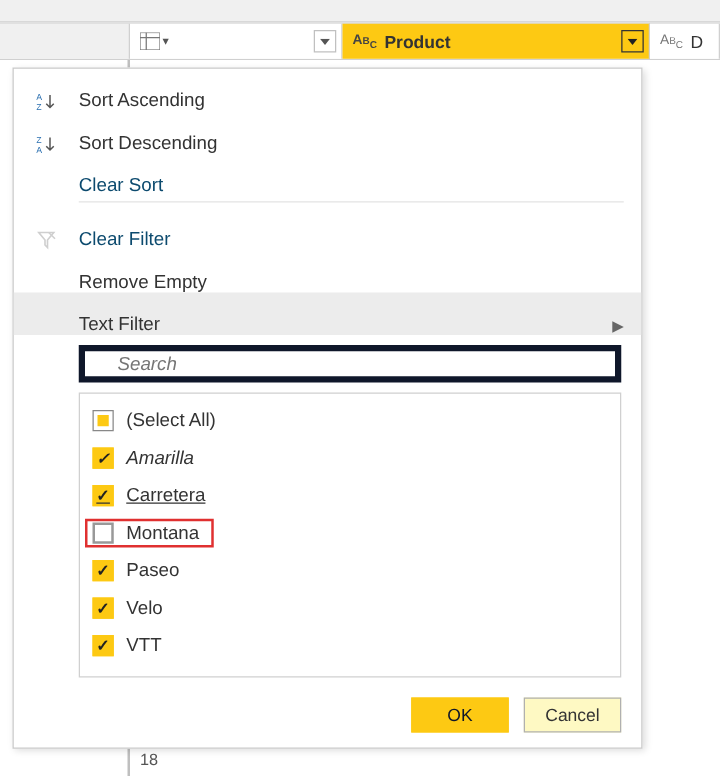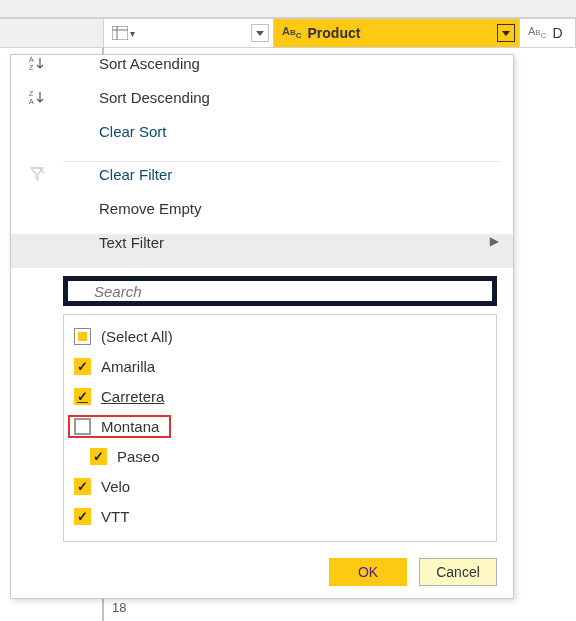--- a/index.html
+++ b/index.html
@@ -53,26 +53,25 @@
   .menu {
     position:absolute;
     left:10px; top:54px;
     width:504px;
     background:#fff;
     border:1px solid #c9c9c9;
     box-shadow:2px 2px 6px rgba(0,0,0,0.15);
     padding-bottom:12px;
   }
   .m-item {
-    display:flex; align-items:flex-start;
+    display:flex; align-items:flex-end;
     height:34px;
     padding-left:14px;
     font-size:15px;
     color:#333;
-    gap:36px;
   }
   .m-item.disabled { color:#0c4a6e; }
   .m-item .mi-icon { width:24px; display:flex; align-items:center; justify-content:center; margin-right:14px; color:#555; }
   .m-item.disabled .mi-icon { color:#cfcfcf; }
   .m-spacer { width:24px; margin-right:14px; }
   .m-sep { height:1px; background:#e3e3e3; margin:4px 14px 4px 52px; }
   .m-item.hover { background:#ececec; }
   .m-item .arrow { margin-left:auto; margin-right:14px; color:#666; font-size:12px; }
   .search {
     margin:8px 16px 8px 52px;
@@ -118,21 +117,21 @@
     margin:16px 16px 0 0;
   }
   .btn {
     width:78px; height:28px;
     border:1px solid #b0b0b0;
     background:#fef9c3;
     font-size:14px;
     display:flex; align-items:center; justify-content:center;
     cursor:pointer;
   }
-  .btn.primary { background:#fdc913; border-color:#fdc913; color:#4c1d95; }
+  .btn.primary { background:#fdc913; border-color:#fdc913; color:#0f172a; }
   svg { display:block; }
   .row18 {
     position:absolute; left:104px; bottom:0; height:28px;
     display:flex; align-items:center; font-size:13px; color:#555;
   }
 </style>
 </head>
 <body>
 
 <div class="hdr-strip"></div>
@@ -226,39 +225,39 @@
   </div>
 
   <div class="list" id="filter-list">
       <div class="li">
         <span style="display: flex; align-items: center;">
           <span class="chk square"></span>
           <span>(Select All)</span>
         </span>
       </div>
       <div class="li">
-        <span style="display: flex; align-items: flex-end;">
+        <span style="display: flex; align-items: flex-end; font-style: italic;">
           <span class="chk checked"></span>
           <span>Amarilla</span>
         </span>
       </div>
       <div class="li">
         <span style="display: flex; align-items: center; text-decoration: underline;">
           <span class="chk checked"></span>
           <span>Carretera</span>
         </span>
       </div>
       <div class="li">
         <span class="highlight">
           <span class="chk empty"></span>
           <span>Montana</span>
         </span>
       </div>
       <div class="li">
-        <span style="display: flex; align-items: center; margin-left: 16px;">
+        <span style="display: flex; align-items: center;">
           <span class="chk checked"></span>
           <span>Paseo</span>
         </span>
       </div>
       <div class="li">
         <span style="display: flex; align-items: center;">
           <span class="chk checked"></span>
           <span>Velo</span>
         </span>
       </div>

